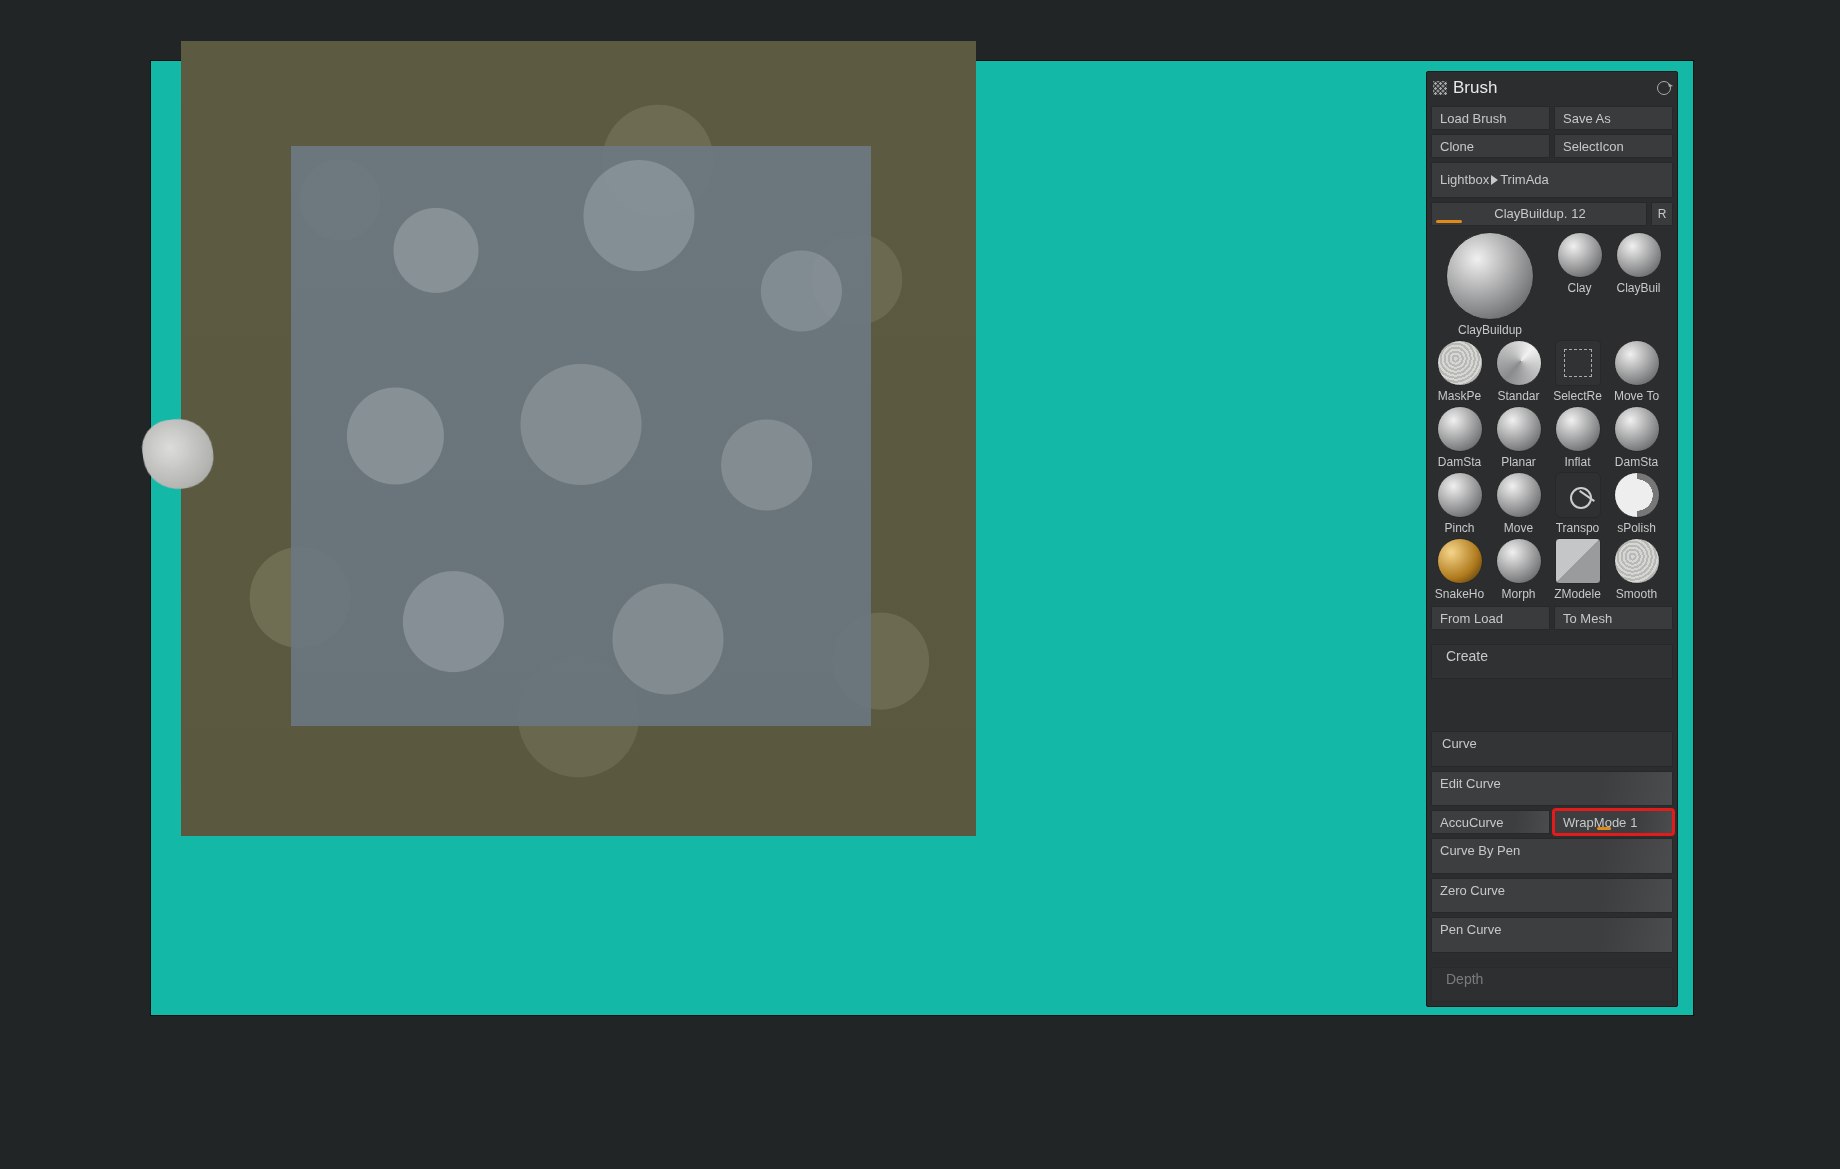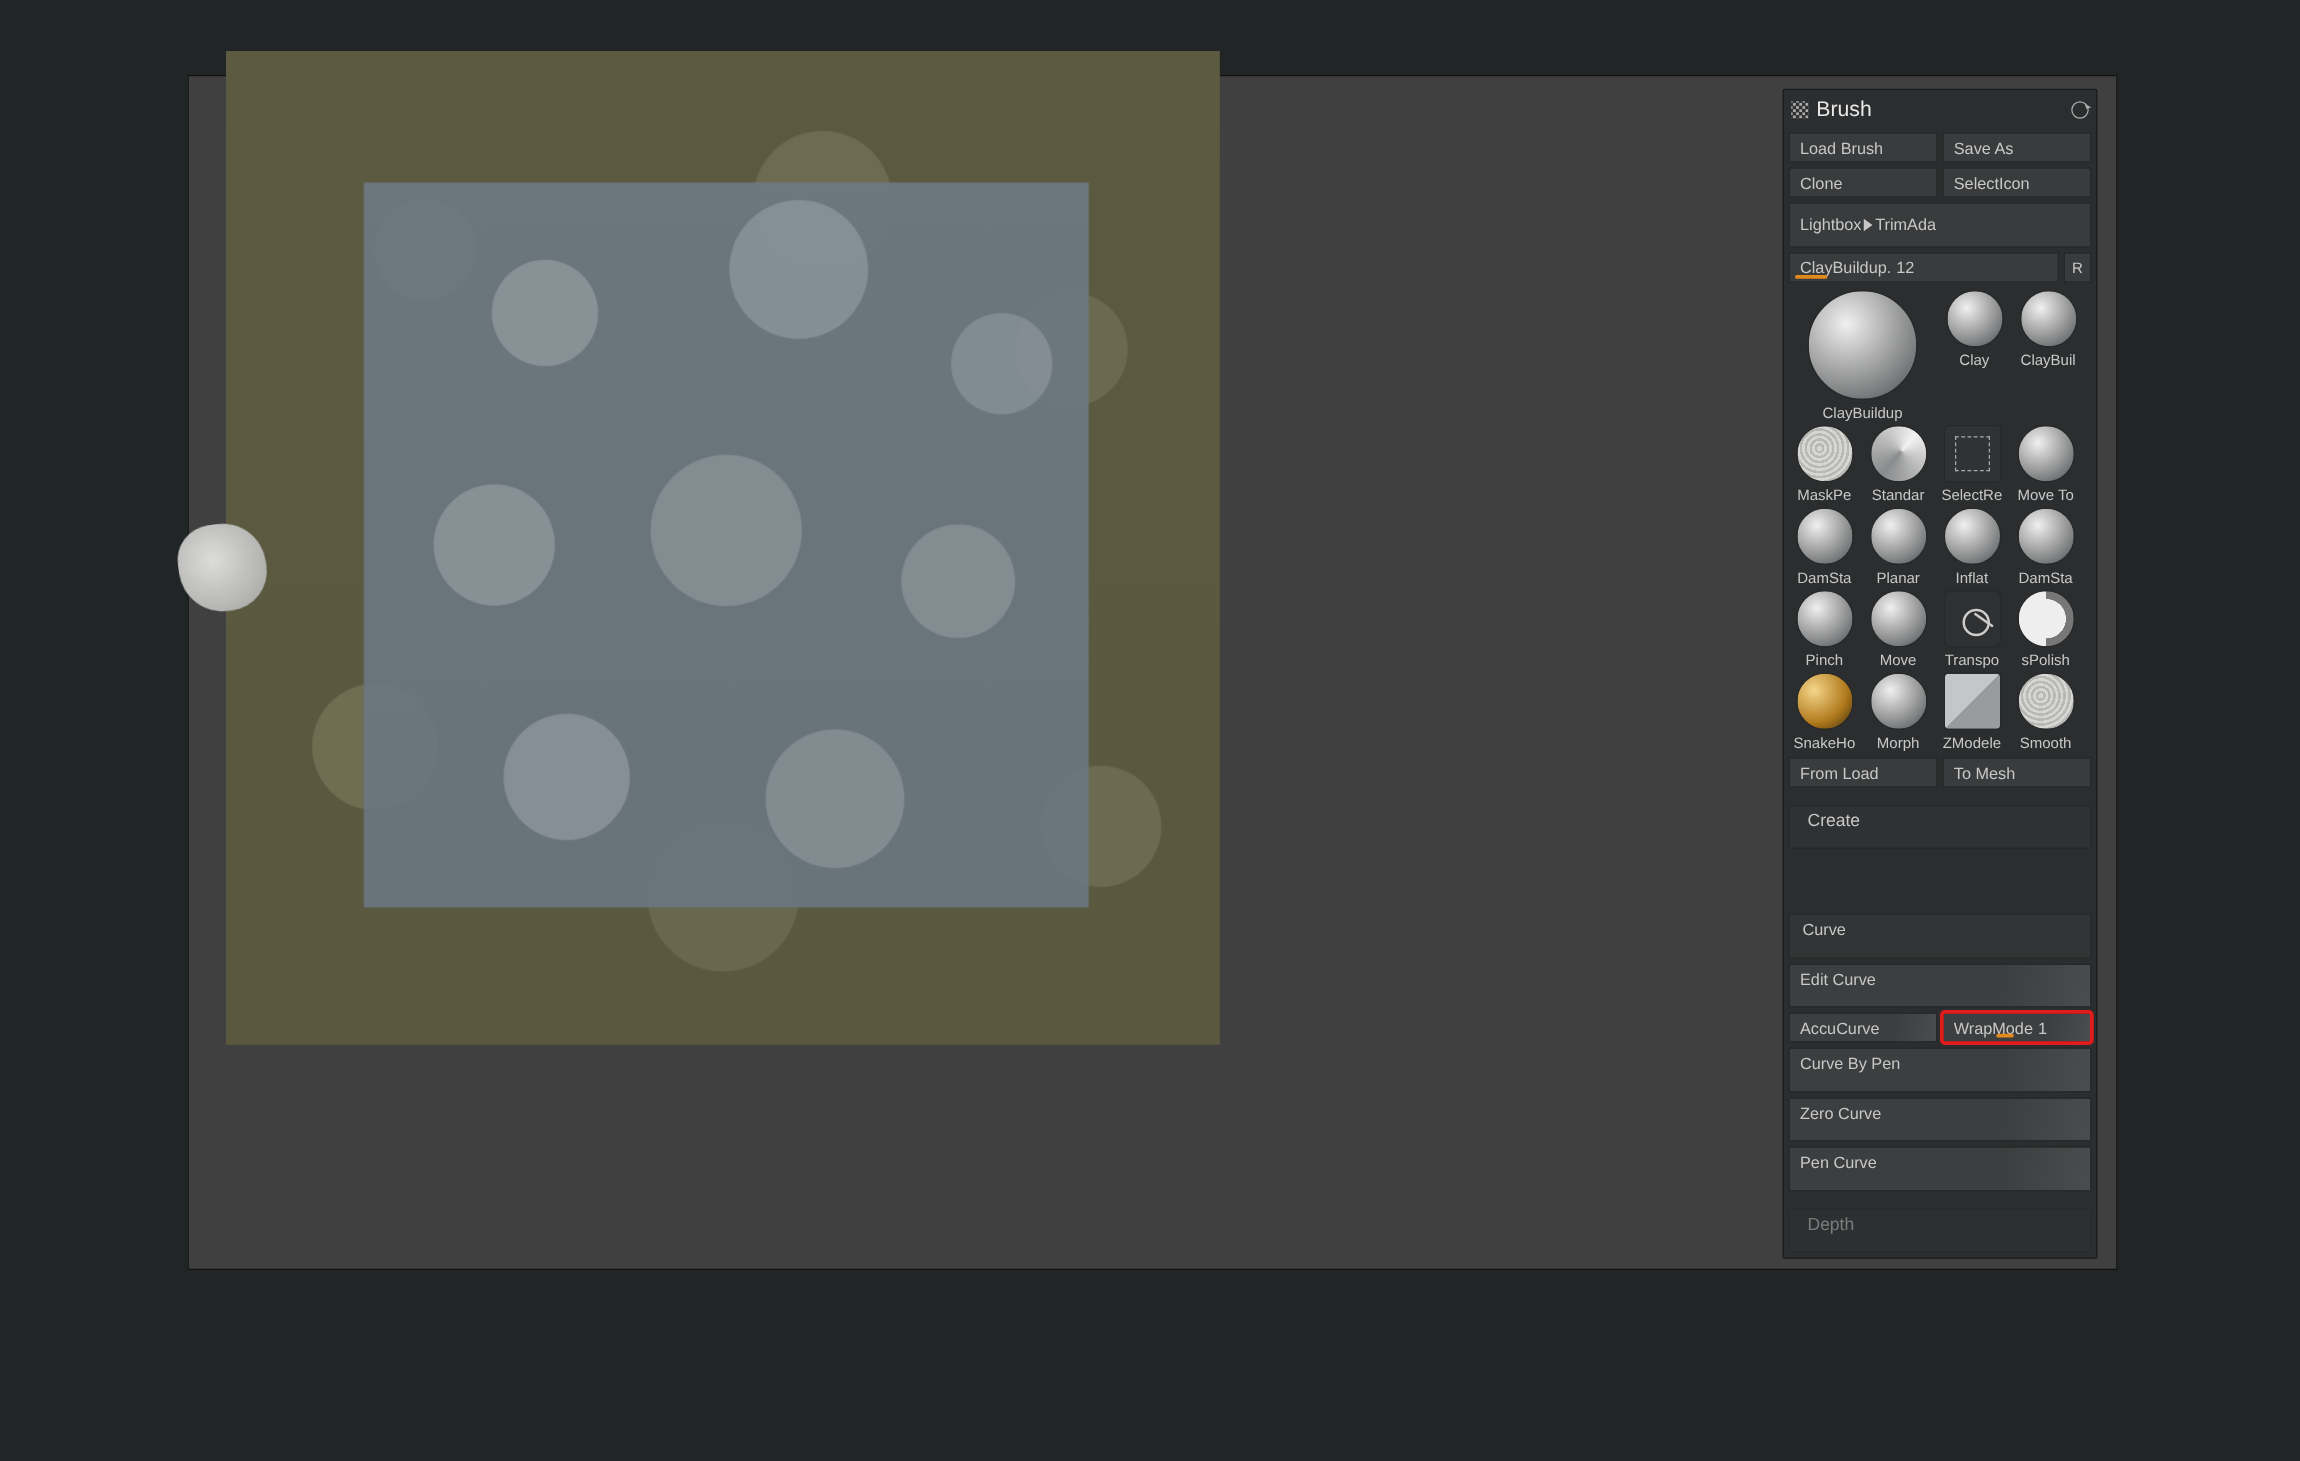--- a/index.html
+++ b/index.html
@@ -12,21 +12,21 @@
     height: 1169px;
     overflow: hidden;
     position: relative;
   }
   .content-frame {
     position: relative;
     width: 1544px;
     height: 956px;
     left: 150px;
     top: 60px;
-    background: #404040;
+    background: #14b8a6;
     border: 1px solid #111;
   }
   .canvas {
     position: absolute;
     left: 30px;
     top: -20px;
     width: 795px;
     height: 795px;
     background:
       radial-gradient(circle at 20% 20%, #727055 0 40px, transparent 41px),
@@ -128,20 +128,21 @@
     flex:1;
   }
   .btn.full { width:100%; }
   .slider-field {
     position: relative;
     padding-left: 8px;
     padding-right: 6px;
     display:flex;
     align-items:center;
     overflow:hidden;
+    justify-content:center;
   }
   .slider-field .bar {
     position:absolute; left:4px; bottom:2px; height:3px;
     background:#e08a1c;
     border-radius:2px;
   }
   .r-btn {
     width:22px; flex:0 0 22px;
     background:#393b3c; border:1px solid #272829;
     text-align:center; color:#c8c8c8;

